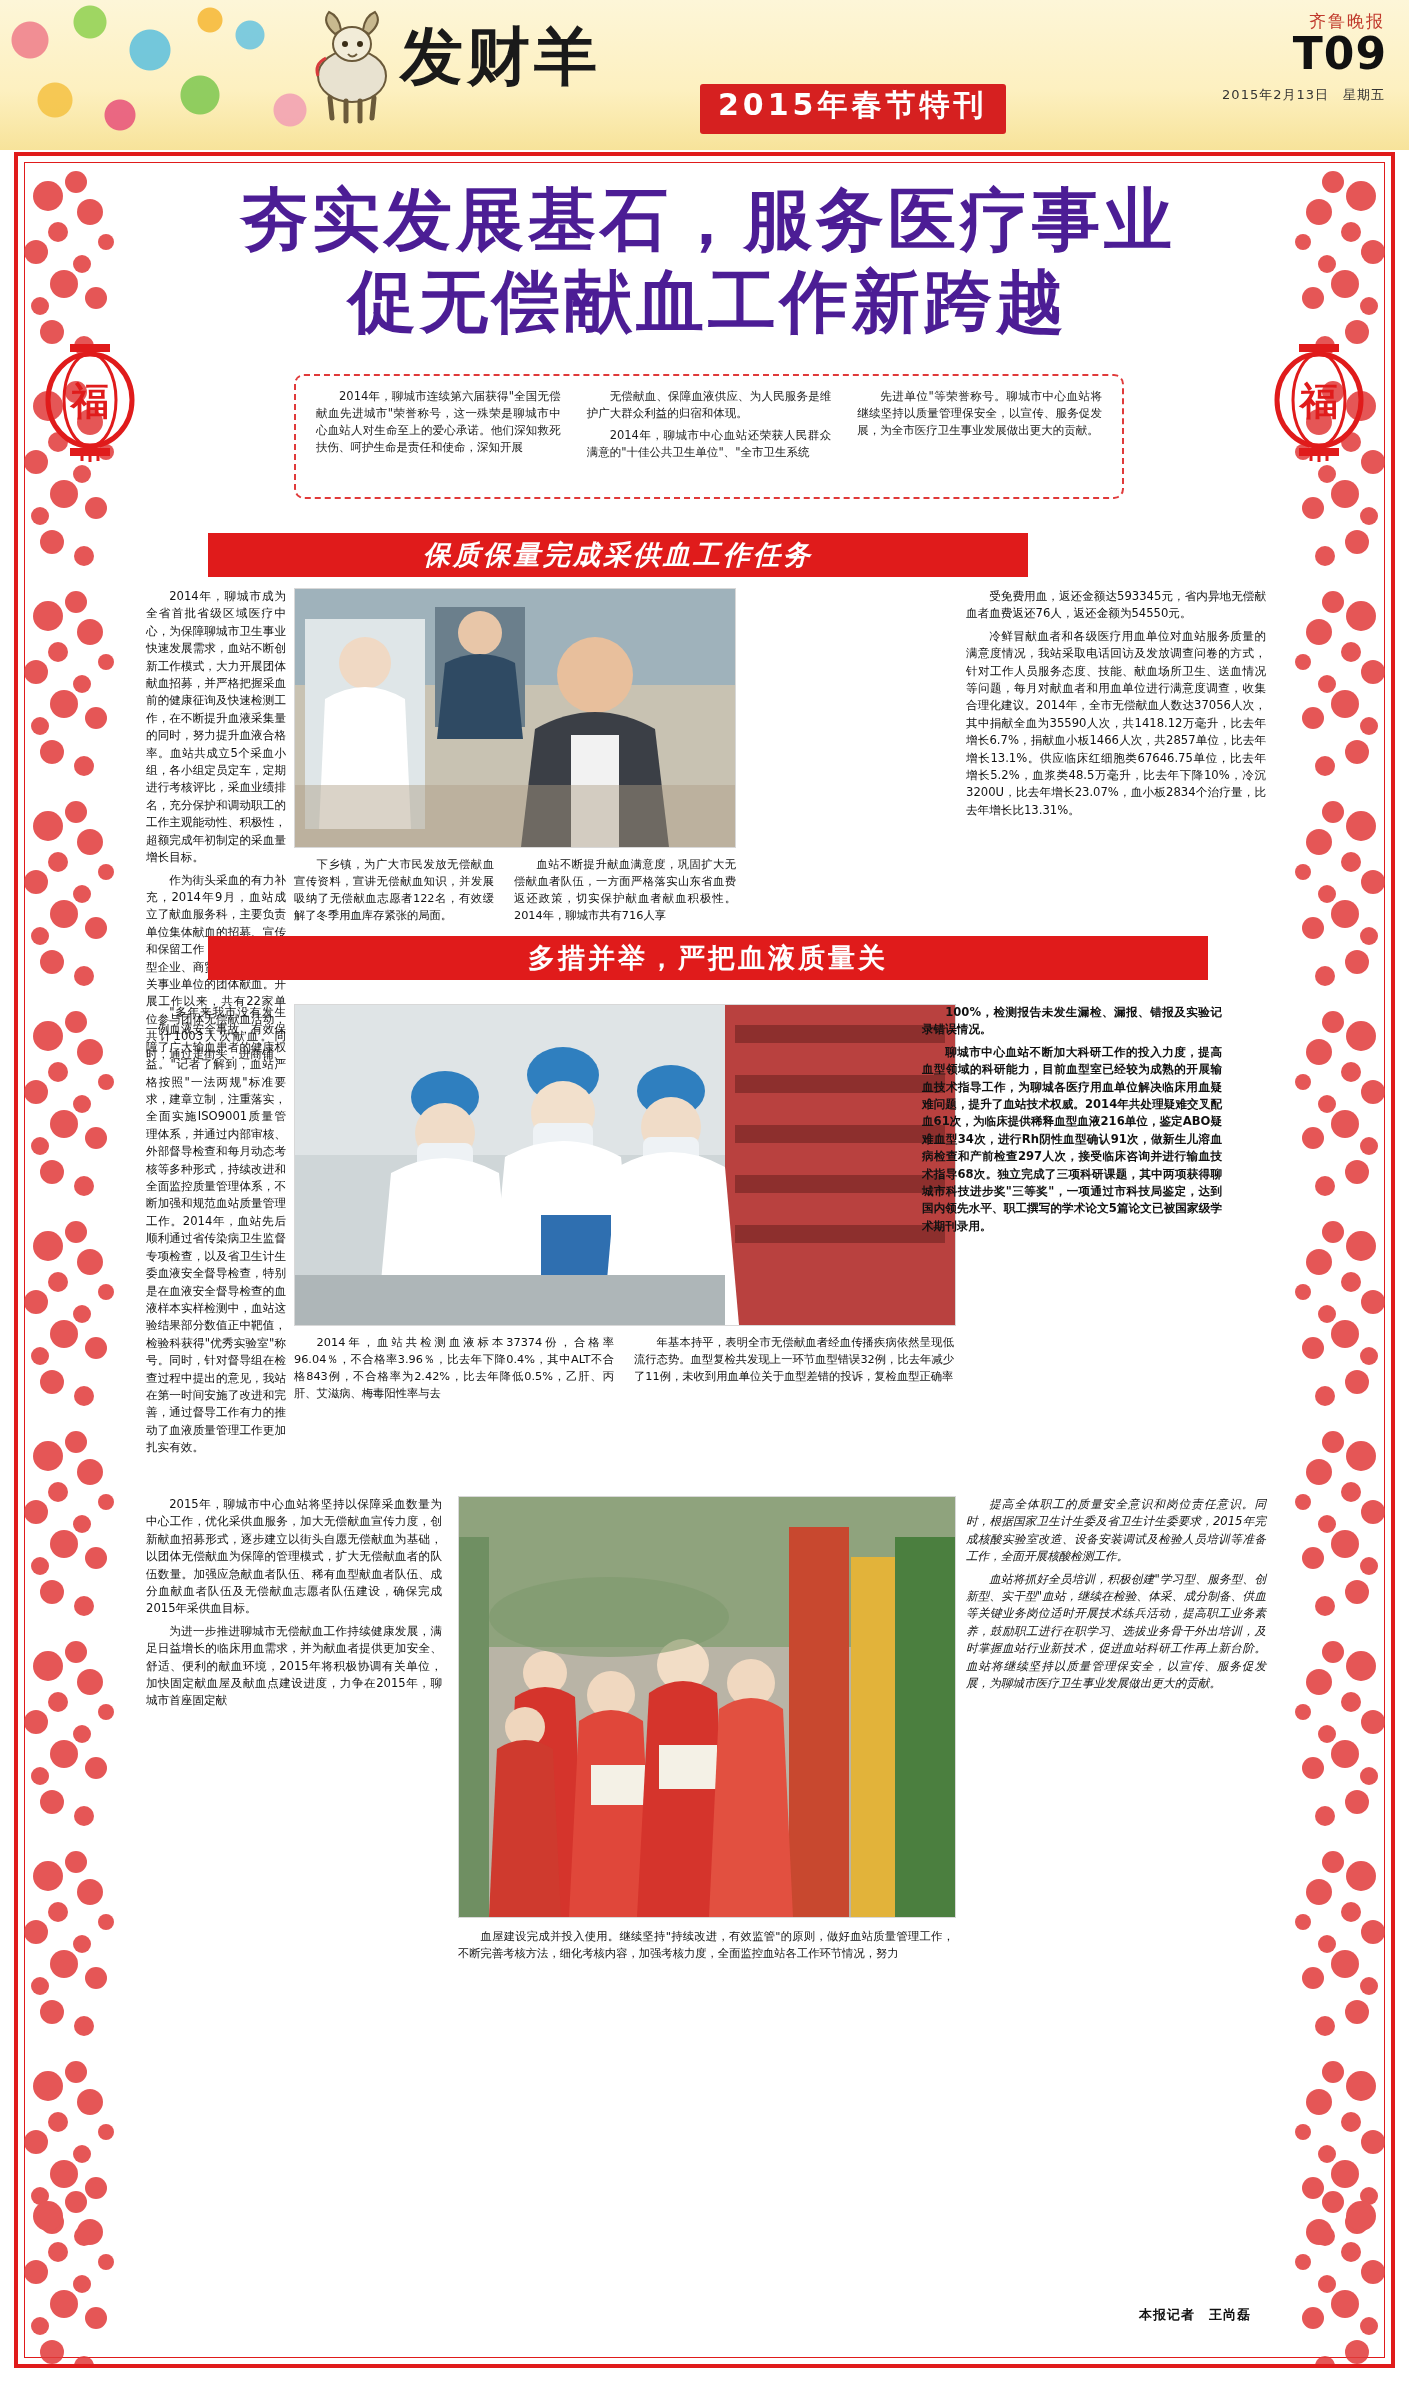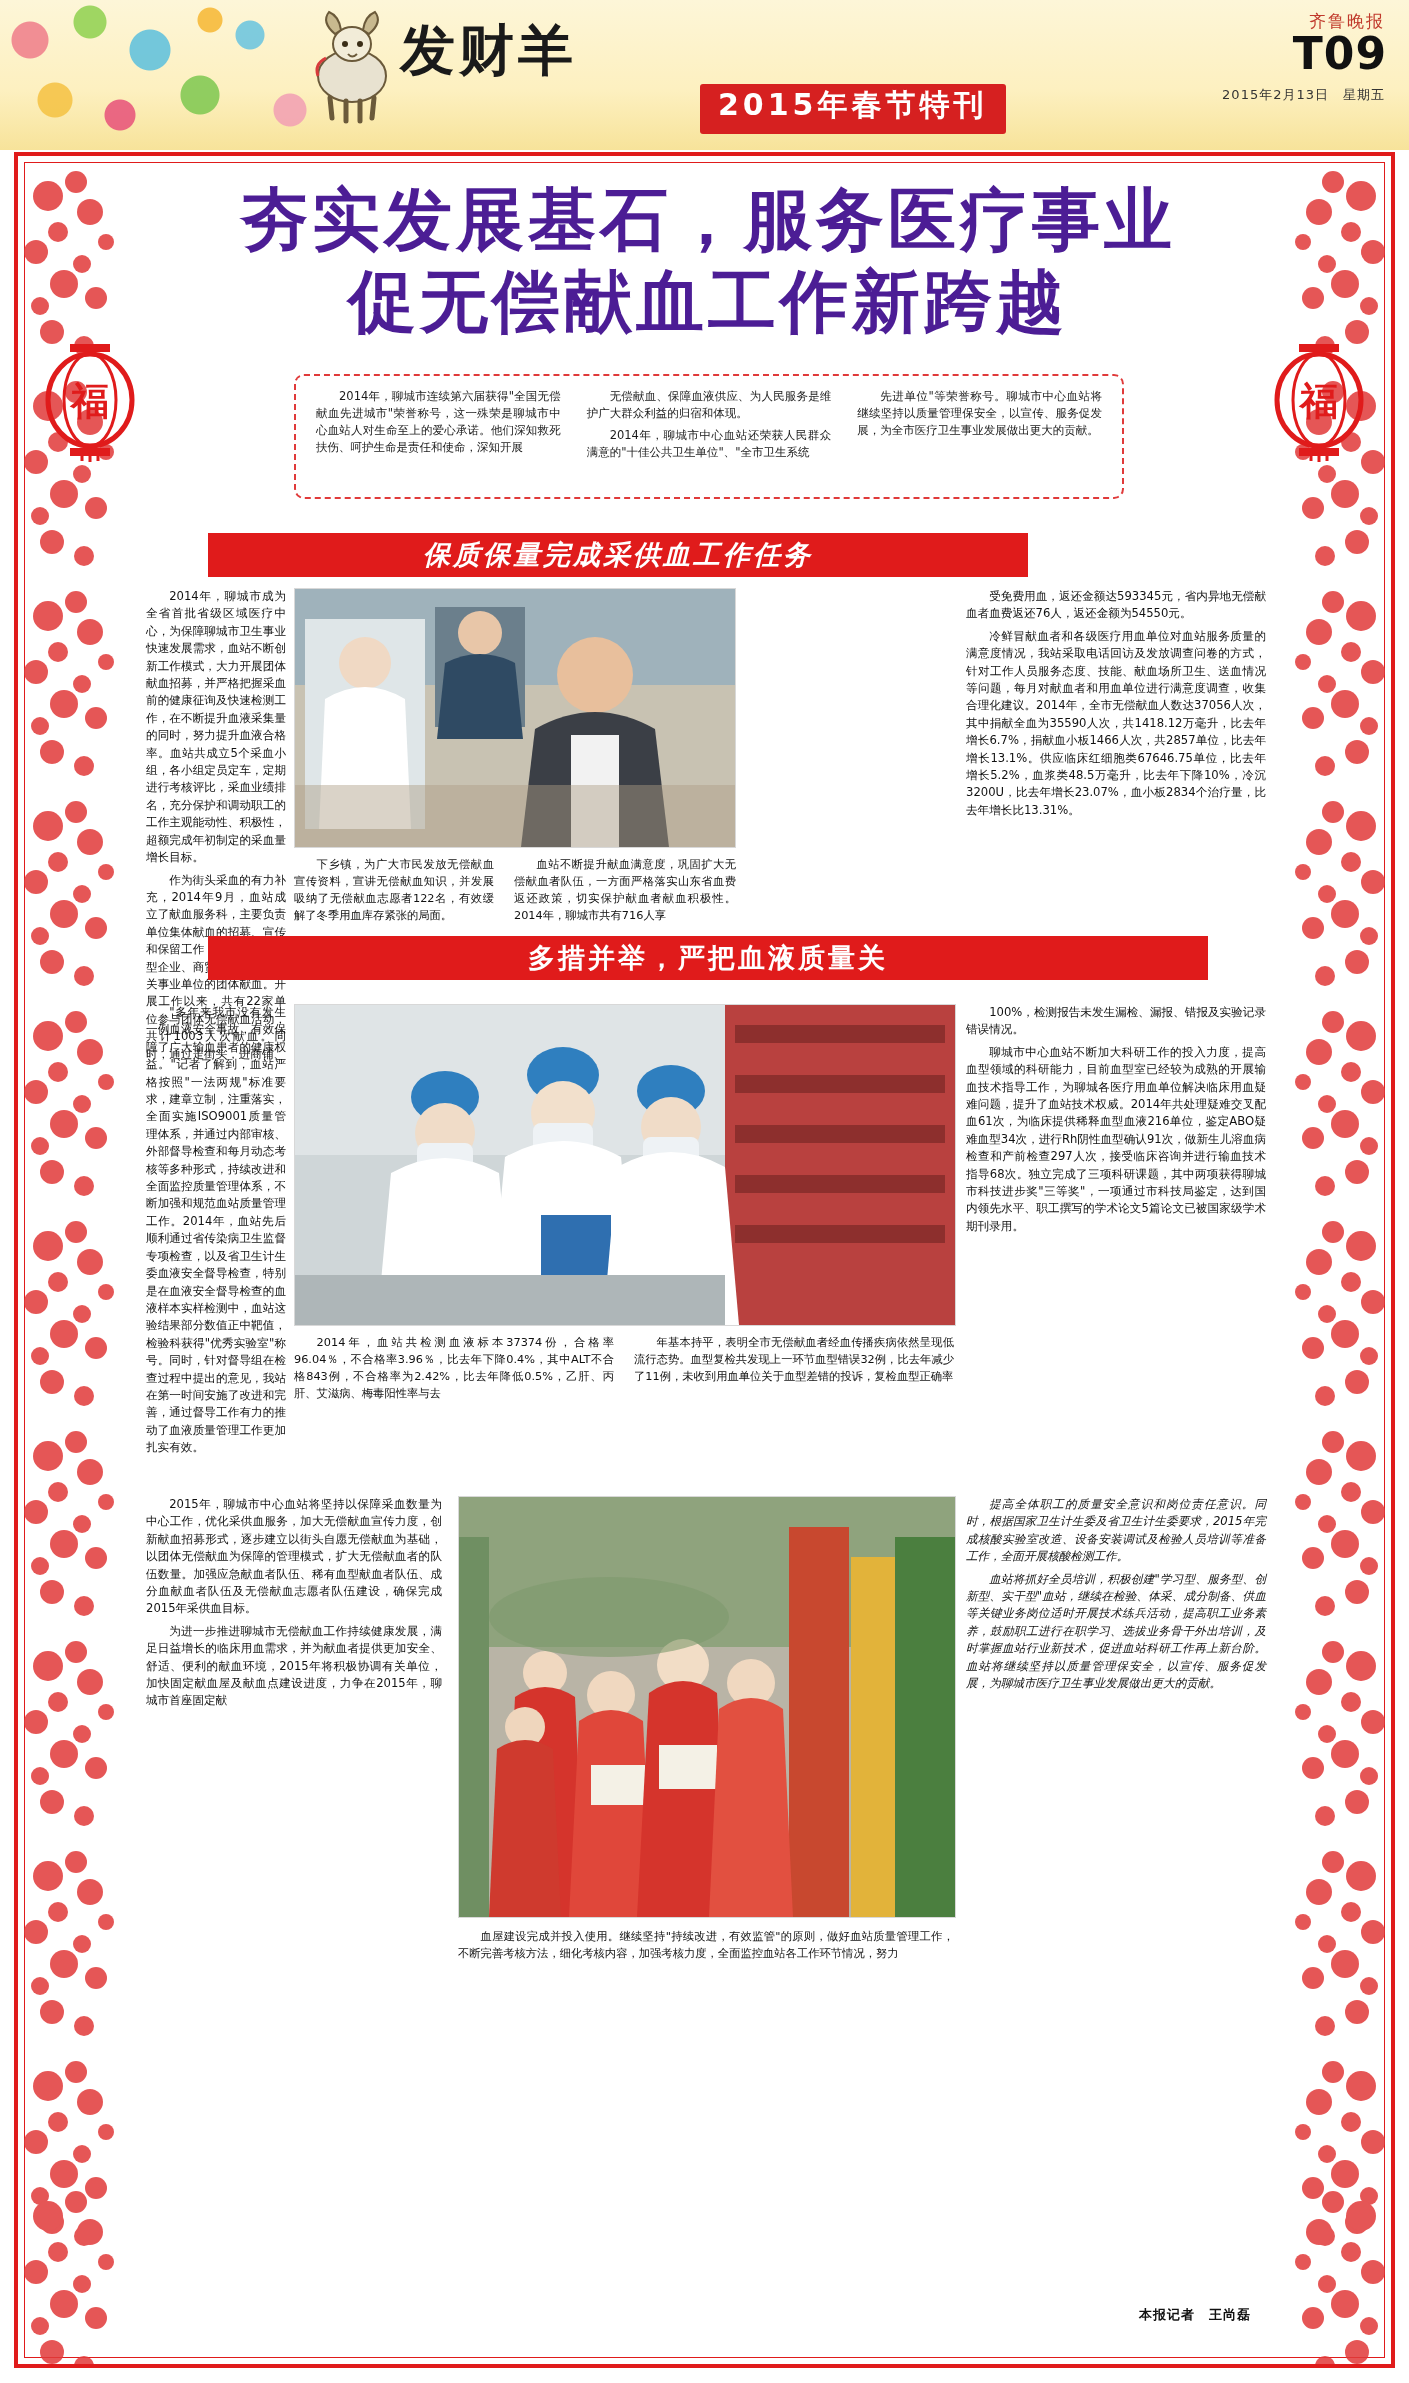--- a/index.html
+++ b/index.html
@@ -15,21 +15,21 @@
       radial-gradient(circle at 150px 50px,#5bc0de 0 20px,transparent 21px),
       radial-gradient(circle at 55px 100px,#f5c242 0 17px,transparent 18px),
       radial-gradient(circle at 120px 115px,#e8517a 0 15px,transparent 16px),
       radial-gradient(circle at 200px 95px,#7ec850 0 19px,transparent 20px),
       radial-gradient(circle at 250px 35px,#69c4e0 0 14px,transparent 15px),
       radial-gradient(circle at 290px 110px,#f29fb4 0 16px,transparent 17px),
       radial-gradient(circle at 210px 20px,#f7b733 0 12px,transparent 13px);
     opacity:.85;}
   .mast-goat{position:absolute;left:290px;top:6px;width:130px;height:120px;}
   .mast-title{position:absolute;left:400px;top:14px;font-family:"DejaVu Serif","Liberation Serif",serif;
-     font-size:55px;font-weight:700;color:#1a1a1a;letter-spacing:4px;}
+     font-size:63px;font-weight:700;color:#1a1a1a;letter-spacing:4px;}
   .mast-sub{position:absolute;left:700px;top:84px;background:#d62020;color:#fff;font-size:30px;
      padding:1px 18px 8px;letter-spacing:4px;font-weight:700;border-radius:3px;}
   .mast-paper{position:absolute;right:24px;top:10px;font-size:17px;color:#c0392b;letter-spacing:2px;}
   .mast-page{position:absolute;right:22px;top:28px;font-size:44px;font-weight:700;color:#111;letter-spacing:1px;}
   .mast-date{position:absolute;right:24px;top:86px;font-size:13px;color:#333;letter-spacing:1px;}
 
   
   .frame{position:absolute;left:14px;top:152px;width:1381px;height:2216px;border:4px solid #e01b1b;box-sizing:border-box;background:#fff;}
   .frame-inner{position:absolute;left:6px;top:6px;right:6px;bottom:6px;border:1px solid #e01b1b;}
 
@@ -277,21 +277,21 @@
 
     <div class="cols" style="left:128px;top:848px;width:140px;">
       <div class="col" style="width:140px;">
         <p>"多年来我市没有发生一例血液安全事故，有效保障了广大输血患者的健康权益。"记者了解到，血站严格按照"一法两规"标准要求，建章立制，注重落实，全面实施ISO9001质量管理体系，并通过内部审核、外部督导检查和每月动态考核等多种形式，持续改进和全面监控质量管理体系，不断加强和规范血站质量管理工作。2014年，血站先后顺利通过省传染病卫生监督专项检查，以及省卫生计生委血液安全督导检查，特别是在血液安全督导检查的血液样本实样检测中，血站这验结果部分数值正中靶值，检验科获得"优秀实验室"称号。同时，针对督导组在检查过程中提出的意见，我站在第一时间安施了改进和完善，通过督导工作有力的推动了血液质量管理工作更加扎实有效。</p>
       </div>
     </div>
 
     <div class="cap" style="left:276px;top:1178px;width:320px;">2014年，血站共检测血液标本37374份，合格率96.04％，不合格率3.96％，比去年下降0.4%，其中ALT不合格843例，不合格率为2.42%，比去年降低0.5%，乙肝、丙肝、艾滋病、梅毒阳性率与去</div>
     <div class="cap" style="left:616px;top:1178px;width:320px;">年基本持平，表明全市无偿献血者经血传播疾病依然呈现低流行态势。血型复检共发现上一环节血型错误32例，比去年减少了11例，未收到用血单位关于血型差错的投诉，复检血型正确率</div>
 
-    <div class="cols" style="left:948px;top:848px;width:300px;">
+    <div class="cols" style="left:904px;top:848px;width:300px;font-weight:bold;">
       <div class="col" style="width:300px;">
         <p>100%，检测报告未发生漏检、漏报、错报及实验记录错误情况。</p>
         <p>聊城市中心血站不断加大科研工作的投入力度，提高血型领域的科研能力，目前血型室已经较为成熟的开展输血技术指导工作，为聊城各医疗用血单位解决临床用血疑难问题，提升了血站技术权威。2014年共处理疑难交叉配血61次，为临床提供稀释血型血液216单位，鉴定ABO疑难血型34次，进行Rh阴性血型确认91次，做新生儿溶血病检查和产前检查297人次，接受临床咨询并进行输血技术指导68次。独立完成了三项科研课题，其中两项获得聊城市科技进步奖"三等奖"，一项通过市科技局鉴定，达到国内领先水平、职工撰写的学术论文5篇论文已被国家级学术期刊录用。</p>
       </div>
     </div>
 
 
     <div class="photo" style="left:440px;top:1340px;width:496px;height:420px;">
       <svg viewBox="0 0 496 420" width="496" height="420">
         <rect width="496" height="420" fill="#c2c9bf"></rect>

